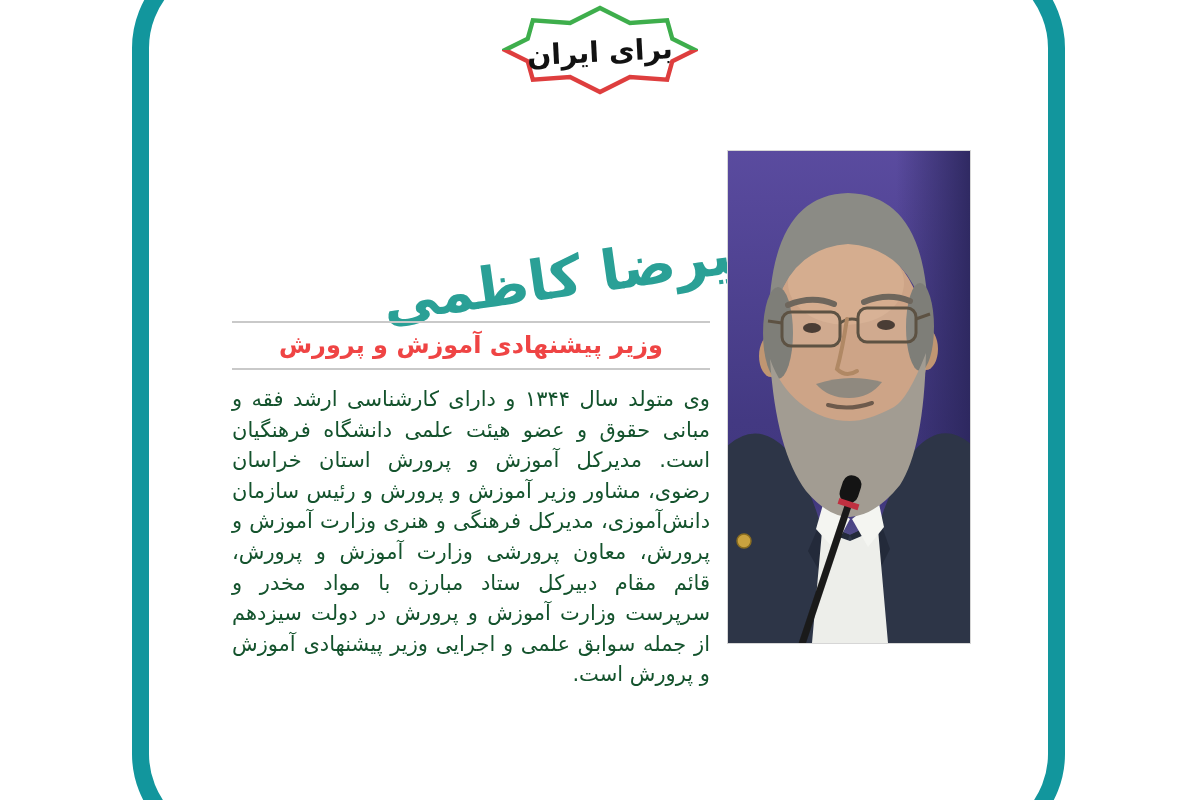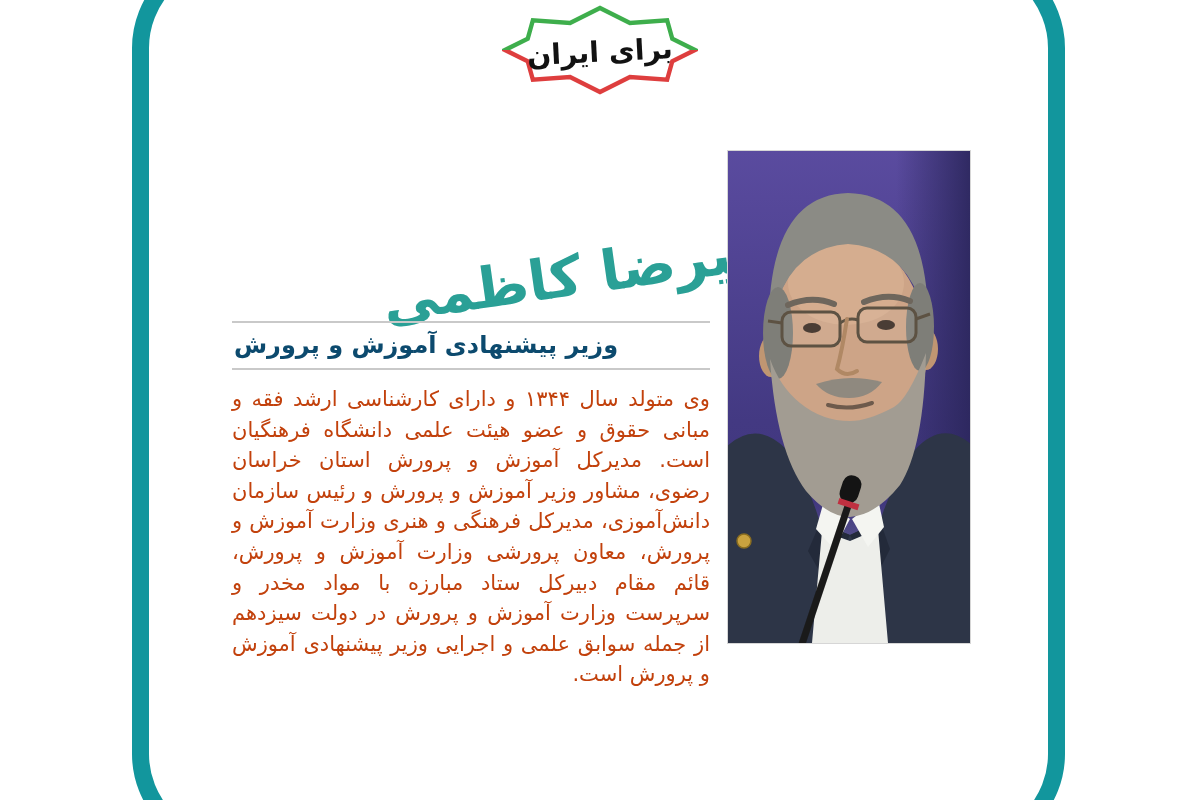--- a/index.html
+++ b/index.html
@@ -53,37 +53,37 @@
 
   
   .subtitle {
     position: absolute;
     left: 232px; top: 321px;
     width: 478px;
     border-top: 2px solid #c9c9c9;
     border-bottom: 2px solid #c9c9c9;
     padding: 8px 2px 9px 2px;
     direction: rtl;
-    text-align: left;
+    text-align: center;
     font-size: 24px;
     font-weight: bold;
-    color: #0c4a6e;
+    color: #ef4444;
   }
 
   
   .bio {
     position: absolute;
     left: 232px; top: 384px;
     width: 478px;
     direction: rtl;
     text-align: justify;
     text-align-last: right;
     font-size: 21px;
     line-height: 30.6px;
-    color: #c2410c;
+    color: #14532d;
   }
 
   
   .photo {
     position: absolute;
     left: 728px; top: 151px;
     width: 242px; height: 492px;
     outline: 1px solid #d6d6d6;
     overflow: hidden;
   }

